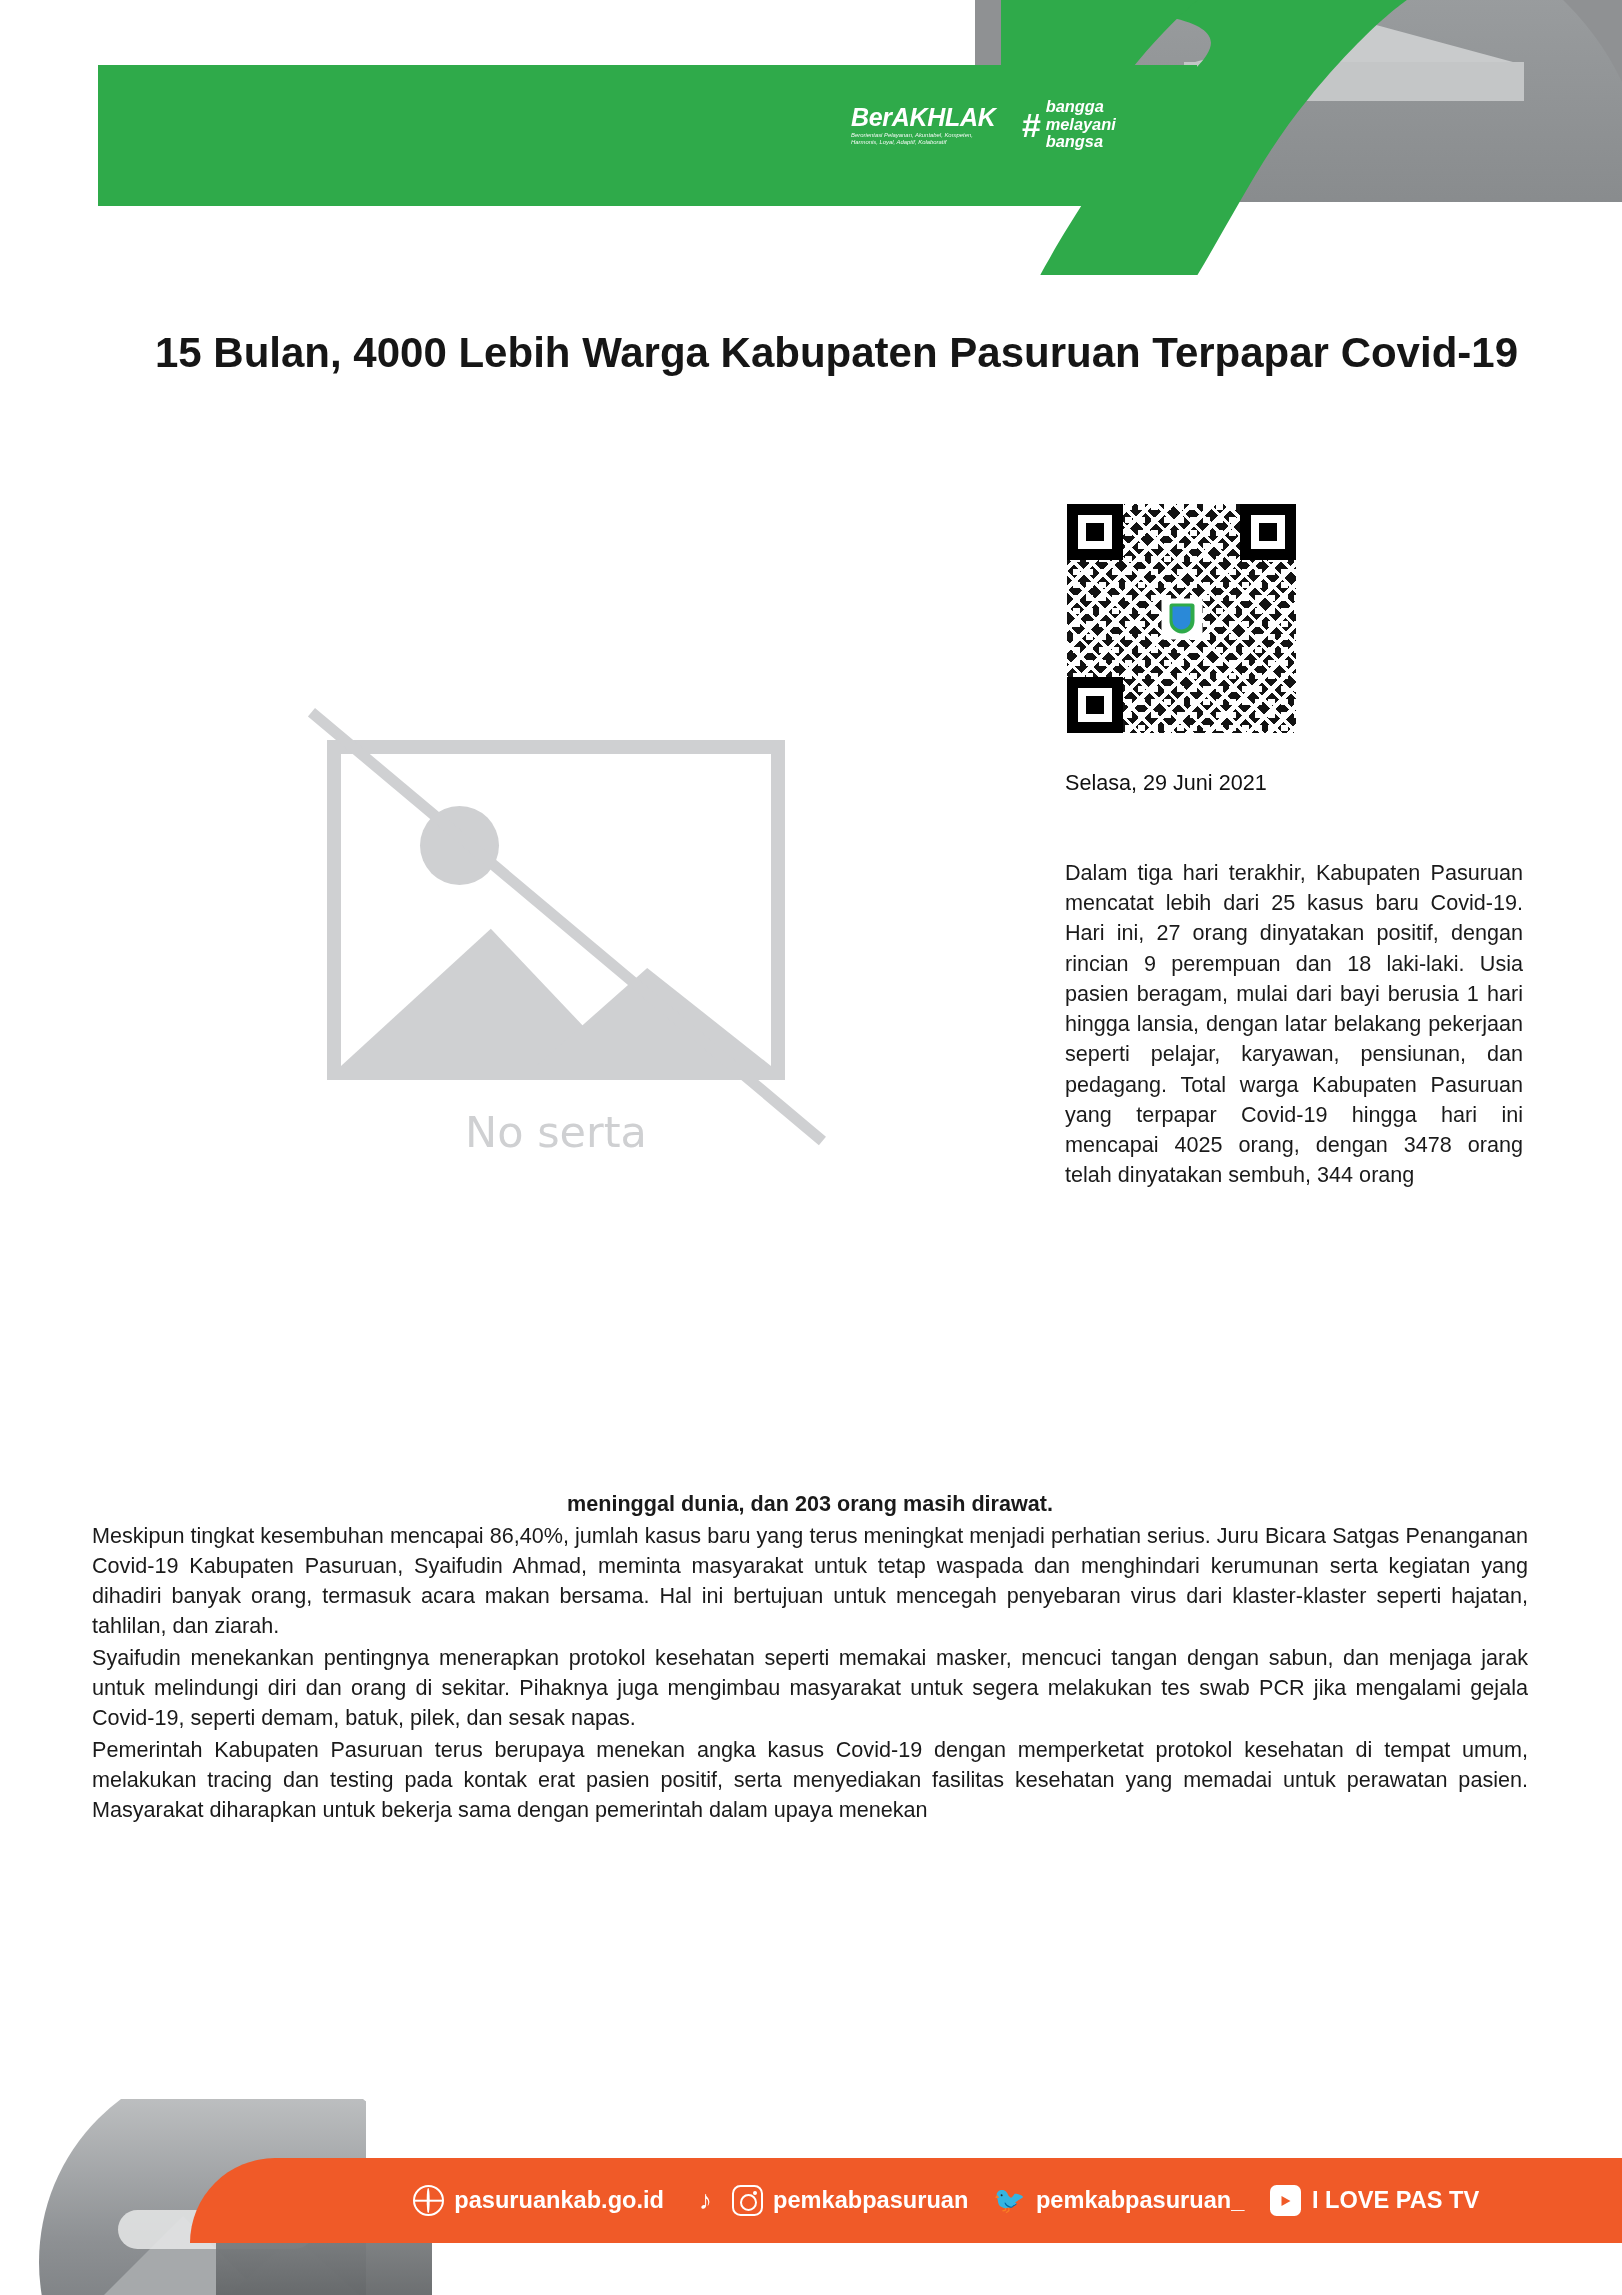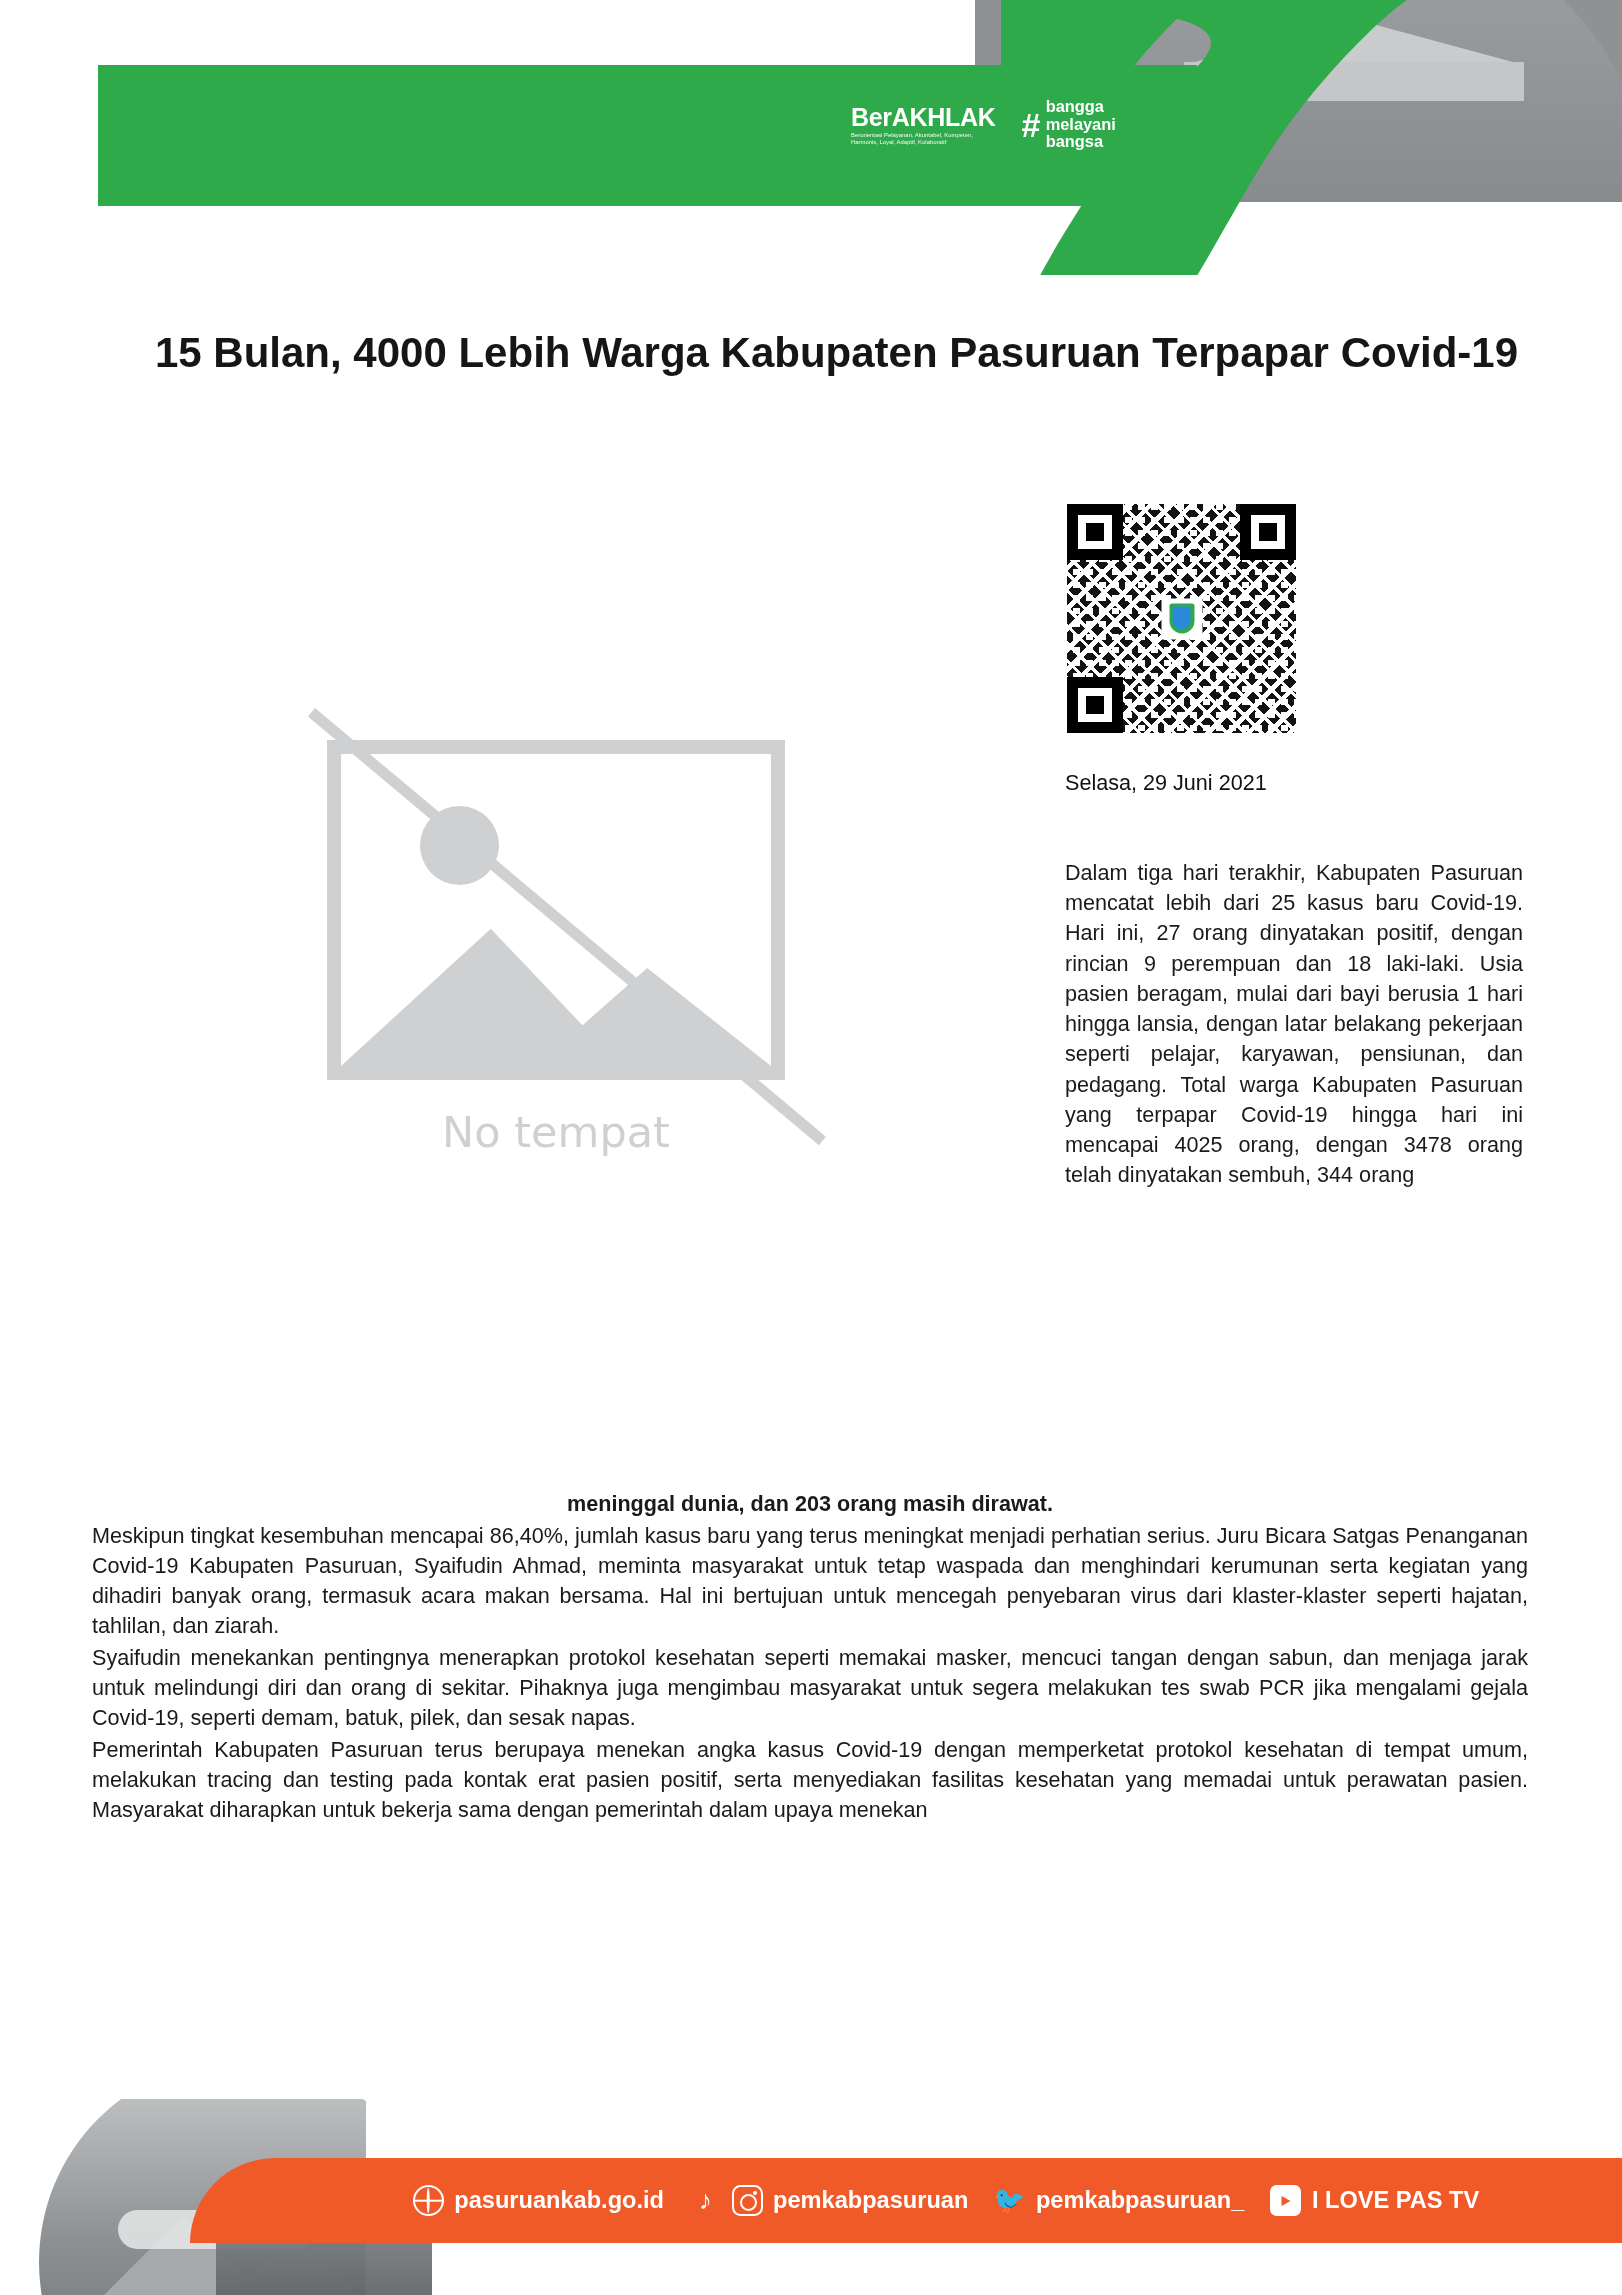--- a/index.html
+++ b/index.html
@@ -145,21 +145,21 @@
     line-height: 1.45;
     font-weight: bold;
     letter-spacing: 0.3px;
     margin-left: 17px;
     margin-top: 3.9px;
   }
   .tagline div::before { content: "▪ "; }
   .partner-logos {
     position: absolute;
     top: 98px; left: 851px;
-    display: flex; align-items: center; gap: 26px;
+    display: flex; align-items: center; gap: 26px; font-style: italic;
   }
   .berakhlak { color: #ffffff; text-align: left; }
   .berakhlak .b1 { font-size: 25px; font-weight: bold; letter-spacing: -0.3px; }
   .berakhlak .b2 { font-size: 5.9px; line-height: 1.25; max-width: 144px; opacity: .95; }
   .bangga { display: flex; align-items: center; gap: 5.2px; color: #ffffff; }
   .bangga .hash { font-size: 34px; font-weight: bold; line-height: 1; }
   .bangga .btxt { font-size: 16.4px; font-weight: bold; line-height: 1.08; }
 
   
   .title {
@@ -471,21 +471,21 @@
 
 <div class="img-ph">
   <div class="frame">
     <div class="sun"></div>
     <svg class="mtn" viewBox="0 0 660 300" preserveAspectRatio="none">
       <polygon points="0,300 230,90 430,300" fill="#cfd0d2"></polygon>
       <polygon points="300,300 470,150 660,300" fill="#cfd0d2"></polygon>
     </svg>
     <div class="slash"></div>
   </div>
-  <div class="noimg">No tempat</div>
+  <div class="noimg">No serta</div>
 </div>
 
 <div class="article-date">Selasa, 29 Juni 2021</div>
 <div class="article-col">Dalam tiga hari terakhir, Kabupaten Pasuruan mencatat lebih dari 25 kasus baru Covid-19. Hari ini, 27 orang dinyatakan positif, dengan rincian 9 perempuan dan 18 laki-laki. Usia pasien beragam, mulai dari bayi berusia 1 hari hingga lansia, dengan latar belakang pekerjaan seperti pelajar, karyawan, pensiunan, dan pedagang. Total warga Kabupaten Pasuruan yang terpapar Covid-19 hingga hari ini mencapai 4025 orang, dengan 3478 orang telah dinyatakan sembuh, 344 orang</div>
 
 <div class="article-full">
   <p class="first">meninggal dunia, dan 203 orang masih dirawat.</p>
   <p>Meskipun tingkat kesembuhan mencapai 86,40%, jumlah kasus baru yang terus meningkat menjadi perhatian serius. Juru Bicara Satgas Penanganan Covid-19 Kabupaten Pasuruan, Syaifudin Ahmad, meminta masyarakat untuk tetap waspada dan menghindari kerumunan serta kegiatan yang dihadiri banyak orang, termasuk acara makan bersama. Hal ini bertujuan untuk mencegah penyebaran virus dari klaster-klaster seperti hajatan, tahlilan, dan ziarah.</p>
   <p>Syaifudin menekankan pentingnya menerapkan protokol kesehatan seperti memakai masker, mencuci tangan dengan sabun, dan menjaga jarak untuk melindungi diri dan orang di sekitar. Pihaknya juga mengimbau masyarakat untuk segera melakukan tes swab PCR jika mengalami gejala Covid-19, seperti demam, batuk, pilek, dan sesak napas.</p>
   <p>Pemerintah Kabupaten Pasuruan terus berupaya menekan angka kasus Covid-19 dengan memperketat protokol kesehatan di tempat umum, melakukan tracing dan testing pada kontak erat pasien positif, serta menyediakan fasilitas kesehatan yang memadai untuk perawatan pasien. Masyarakat diharapkan untuk bekerja sama dengan pemerintah dalam upaya menekan</p>

